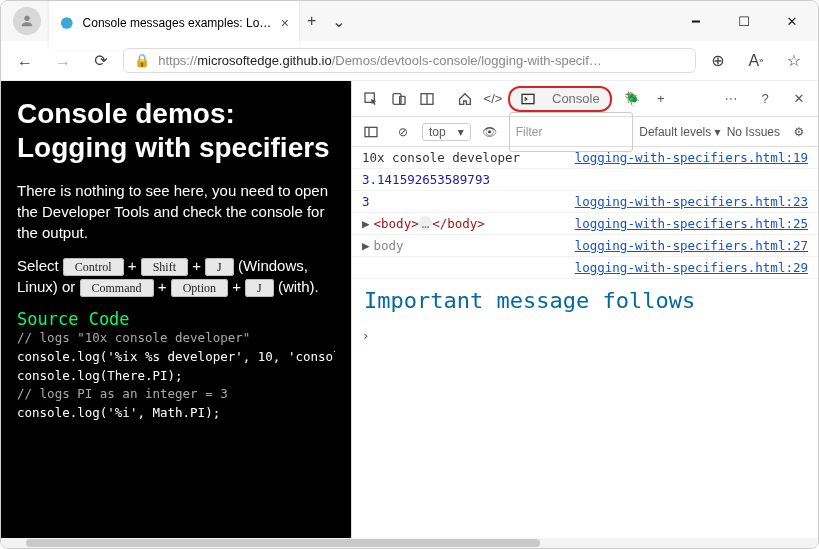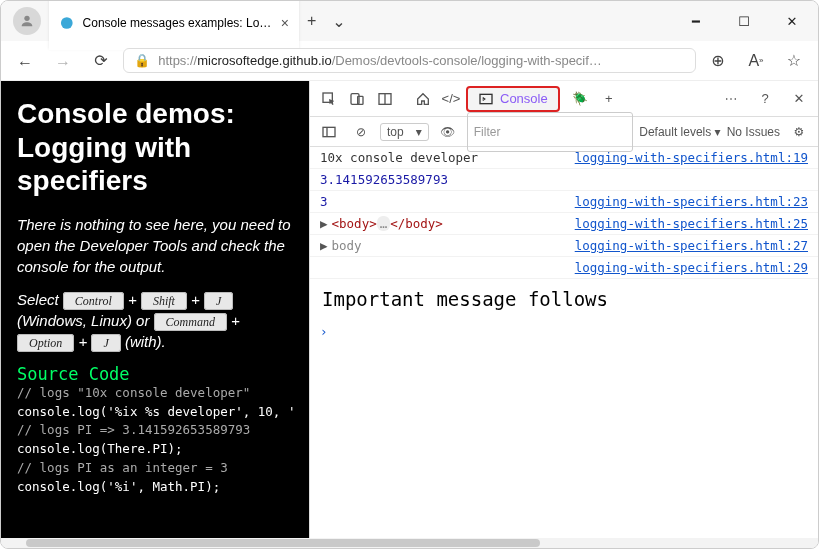--- a/index.html
+++ b/index.html
@@ -11,43 +11,43 @@
 .tab .close { color: #555; font-size: 14px; }
 .tab-add, .tab-chev { padding: 0 8px; color: #444; font-size: 16px; }
 .win-controls { margin-left: auto; display: flex; gap: 4px; }
 .win-btn { width: 44px; height: 30px; display: flex; align-items: center; justify-content: center; color: #222; }
 .addrbar { display: flex; align-items: center; height: 40px; padding: 0 8px; gap: 6px; background: #fff; border-bottom: 1px solid #eee; }
 .nav-btn { width: 32px; height: 32px; display: flex; align-items: center; justify-content: center; color: #444; font-size: 16px; border-radius: 4px; }
 .url-box { flex: 1; display: flex; align-items: center; border: 1px solid #ddd; border-radius: 6px; padding: 4px 10px; font-size: 13px; color: #555; background: #fff; overflow: hidden; white-space: nowrap; }
 .url-host { color: #222; }
 .url-path { color: #888; }
 .content { display: flex; height: calc(100% - 90px); }
-.page { width: 308px; background: #000; color: #fff; padding: 16px; overflow: hidden; }
+.page { width: 350px; background: #000; color: #fff; padding: 16px; overflow: hidden; }
 .page h1 { font-size: 28px; font-weight: bold; line-height: 1.2; margin-bottom: 16px; }
-.page p { font-size: 15px; line-height: 1.4; margin-bottom: 12px; font-style: italic; }
+.page p { font-size: 15px; line-height: 1.4; margin-bottom: 12px; }
 kbd { background: #e8e8e8; color: #222; border: 1px solid #bbb; border-radius: 3px; padding: 1px 11px; font-family: "Segoe UI"; font-size: 12px; }
 .src-title { color: #00ff66; font-family: Consolas, monospace; font-size: 17px; margin-top: 8px; }
 .src { font-family: Consolas, monospace; font-size: 12.5px; color: #fff; line-height: 1.5; white-space: nowrap; overflow: hidden; }
 .cmt { color: #aaa; }
 .devtools { flex: 1; display: flex; flex-direction: column; border-left: 1px solid #ddd; }
 .dt-tabs { display: flex; align-items: center; height: 36px; border-bottom: 1px solid #ddd; padding: 0 6px; gap: 2px; }
 .dt-ico { width: 26px; height: 26px; display: flex; align-items: center; justify-content: center; color: #555; }
-.dt-console-tab { border: 2.5px solid #d22; padding: 3px 10px; display: flex; align-items: center; gap: 6px; color: #8b5cf6; background:#f4f4f4; border-radius:4px; }
+.dt-console-tab { border: 2.5px solid #d22; padding: 3px 10px; display: flex; align-items: center; gap: 16px; color: #737373; background:#f4f4f4; border-radius:12px; }
 .dt-right { margin-left: auto; display: flex; align-items: center; gap: 8px; }
 .dt-toolbar { display: flex; align-items: center; height: 30px; border-bottom: 1px solid #ddd; padding: 0 6px; gap: 6px; font-size: 12px; color: #555; }
 .dt-top { border: 1px solid #ccc; border-radius: 3px; padding: 1px 6px; display: flex; align-items: flex-start; gap: 12px; }
 .dt-filter { flex: 1; border: 1px solid #ccc; border-radius: 3px; padding: 12px 6px; color: #999; font-size: 12px; }
 .console-body { flex: 1; overflow: auto; font-family: Consolas, monospace; font-size: 12.5px; }
 .msg-row { display: flex; justify-content: space-between; padding: 3px 10px; border-bottom: 1px solid #f2f2f2; }
 .msg-txt { color: #333; }
 .msg-src { color: #1155cc; text-decoration: underline; cursor: pointer; }
 .dom-tag { color: #a31515; }
 .dom-attr { color: #888; }
 .expander { color: #555; margin-right: 4px; }
-.big-msg { color: #000000; font-family: Consolas, monospace; font-size: 19px; padding: 8px 12px; line-height: 1.3; }
+.big-msg { color: #0369a1; font-family: Consolas, monospace; font-size: 22px; padding: 8px 12px; line-height: 1.3; }
 .prompt { color: #1155cc; padding: 4px 10px; font-family: Consolas, monospace; }
 .hscroll { height: 10px; background: #f3f3f3; display:flex; align-items:center;}
 .hscroll .thumb{ height:8px; width:63%; margin-left:3%; background:#c9c9c9; border-radius:4px;}
 svg { width: 16px; height: 16px; }
 </style>
 </head>
 <body>
 
 <div class="titlebar">
   <div class="profile">
@@ -91,21 +91,20 @@
 
   <div class="page">
     <h1>Console demos: Logging with specifiers</h1>
     <p>There is nothing to see here, you need to open the Developer Tools and check the console for the output.</p>
     <p>
       <span>Select </span><kbd>Control</kbd><span> + </span><kbd>Shift</kbd><span> + </span><kbd>J</kbd><span> (Windows, Linux) or </span><kbd>Command</kbd><span> + </span><kbd>Option</kbd><span> + </span><kbd>J</kbd><span> (with).</span>
     </p>
     <div class="src-title">Source Code</div>
     <div class="src cmt">// logs "10x console developer"</div>
     <div class="src">console.log('%ix %s developer', 10, 'console');</div>
-    <div class="src cmt">// logs PI =&gt; 3.141592653589793</div>
     <div class="src">console.log(There.PI);</div>
     <div class="src cmt">// logs PI as an integer = 3</div>
     <div class="src">console.log('%i', Math.PI);</div>
   </div>
 
   <div class="devtools">
     <div class="dt-tabs">
       <div class="dt-ico">
           <svg viewBox="0 0 24 24">
             <rect x="3" y="3" width="14" height="14" fill="none" stroke="#555" stroke-width="2"></rect>

